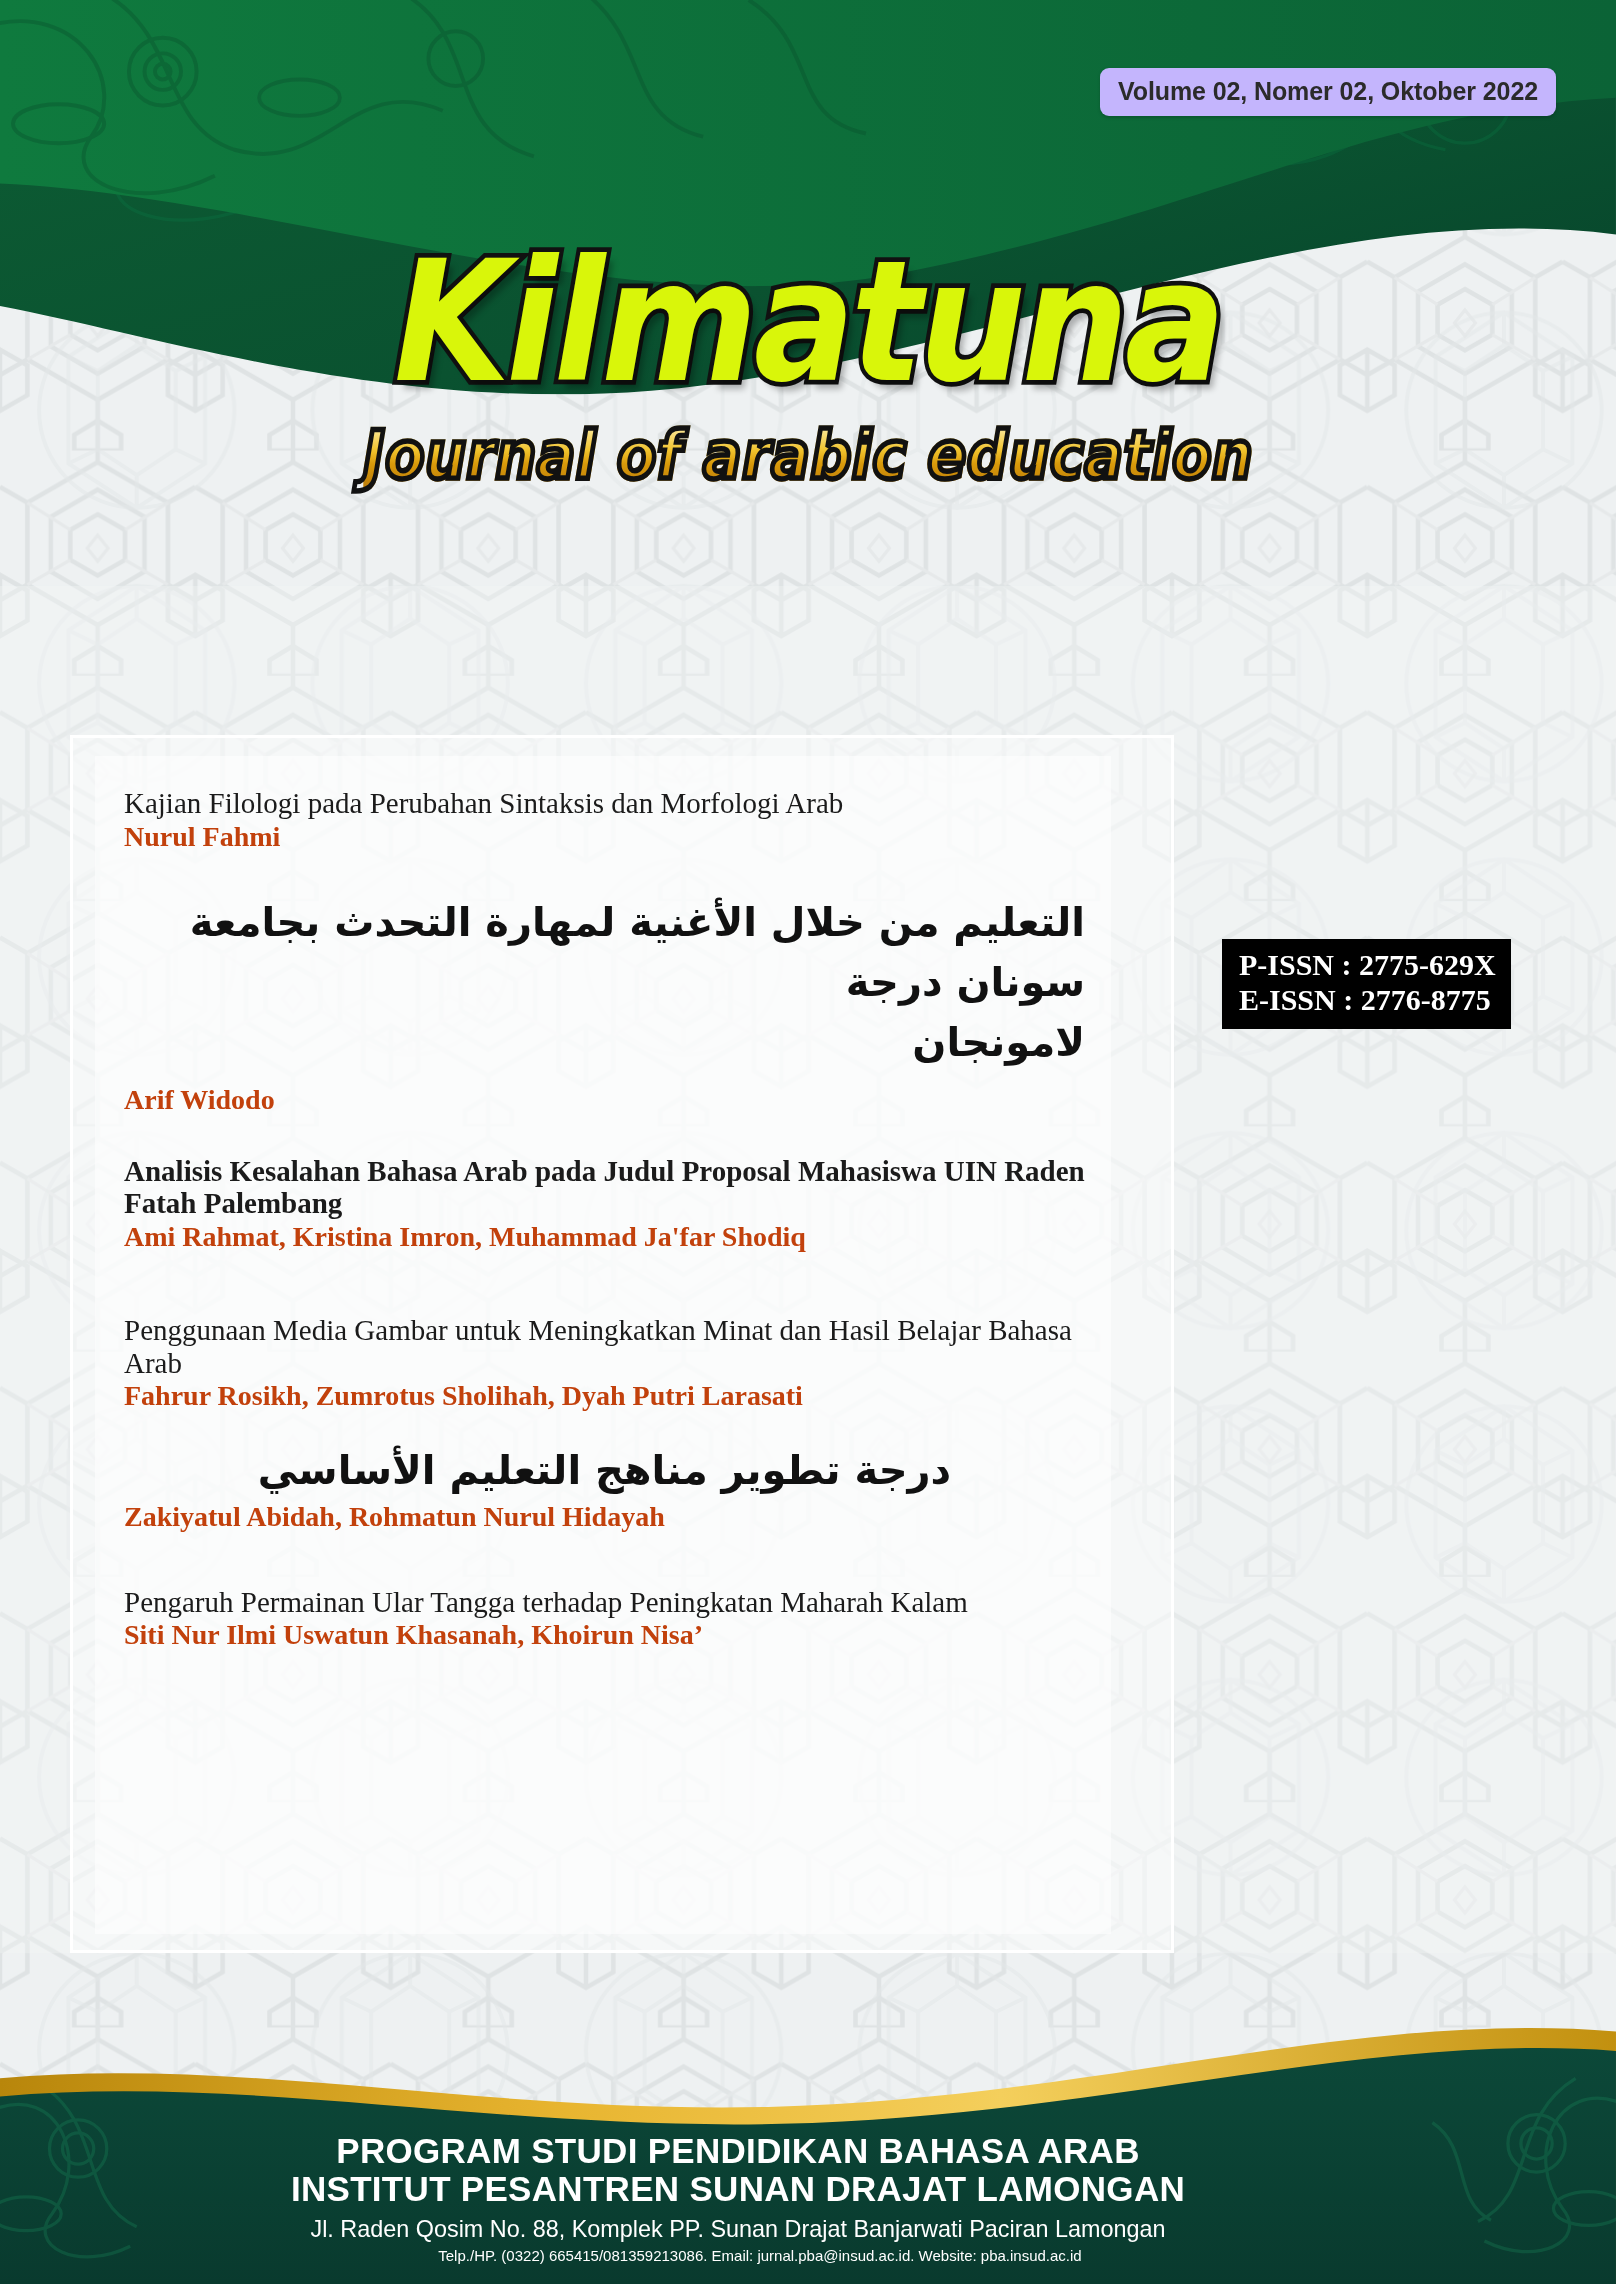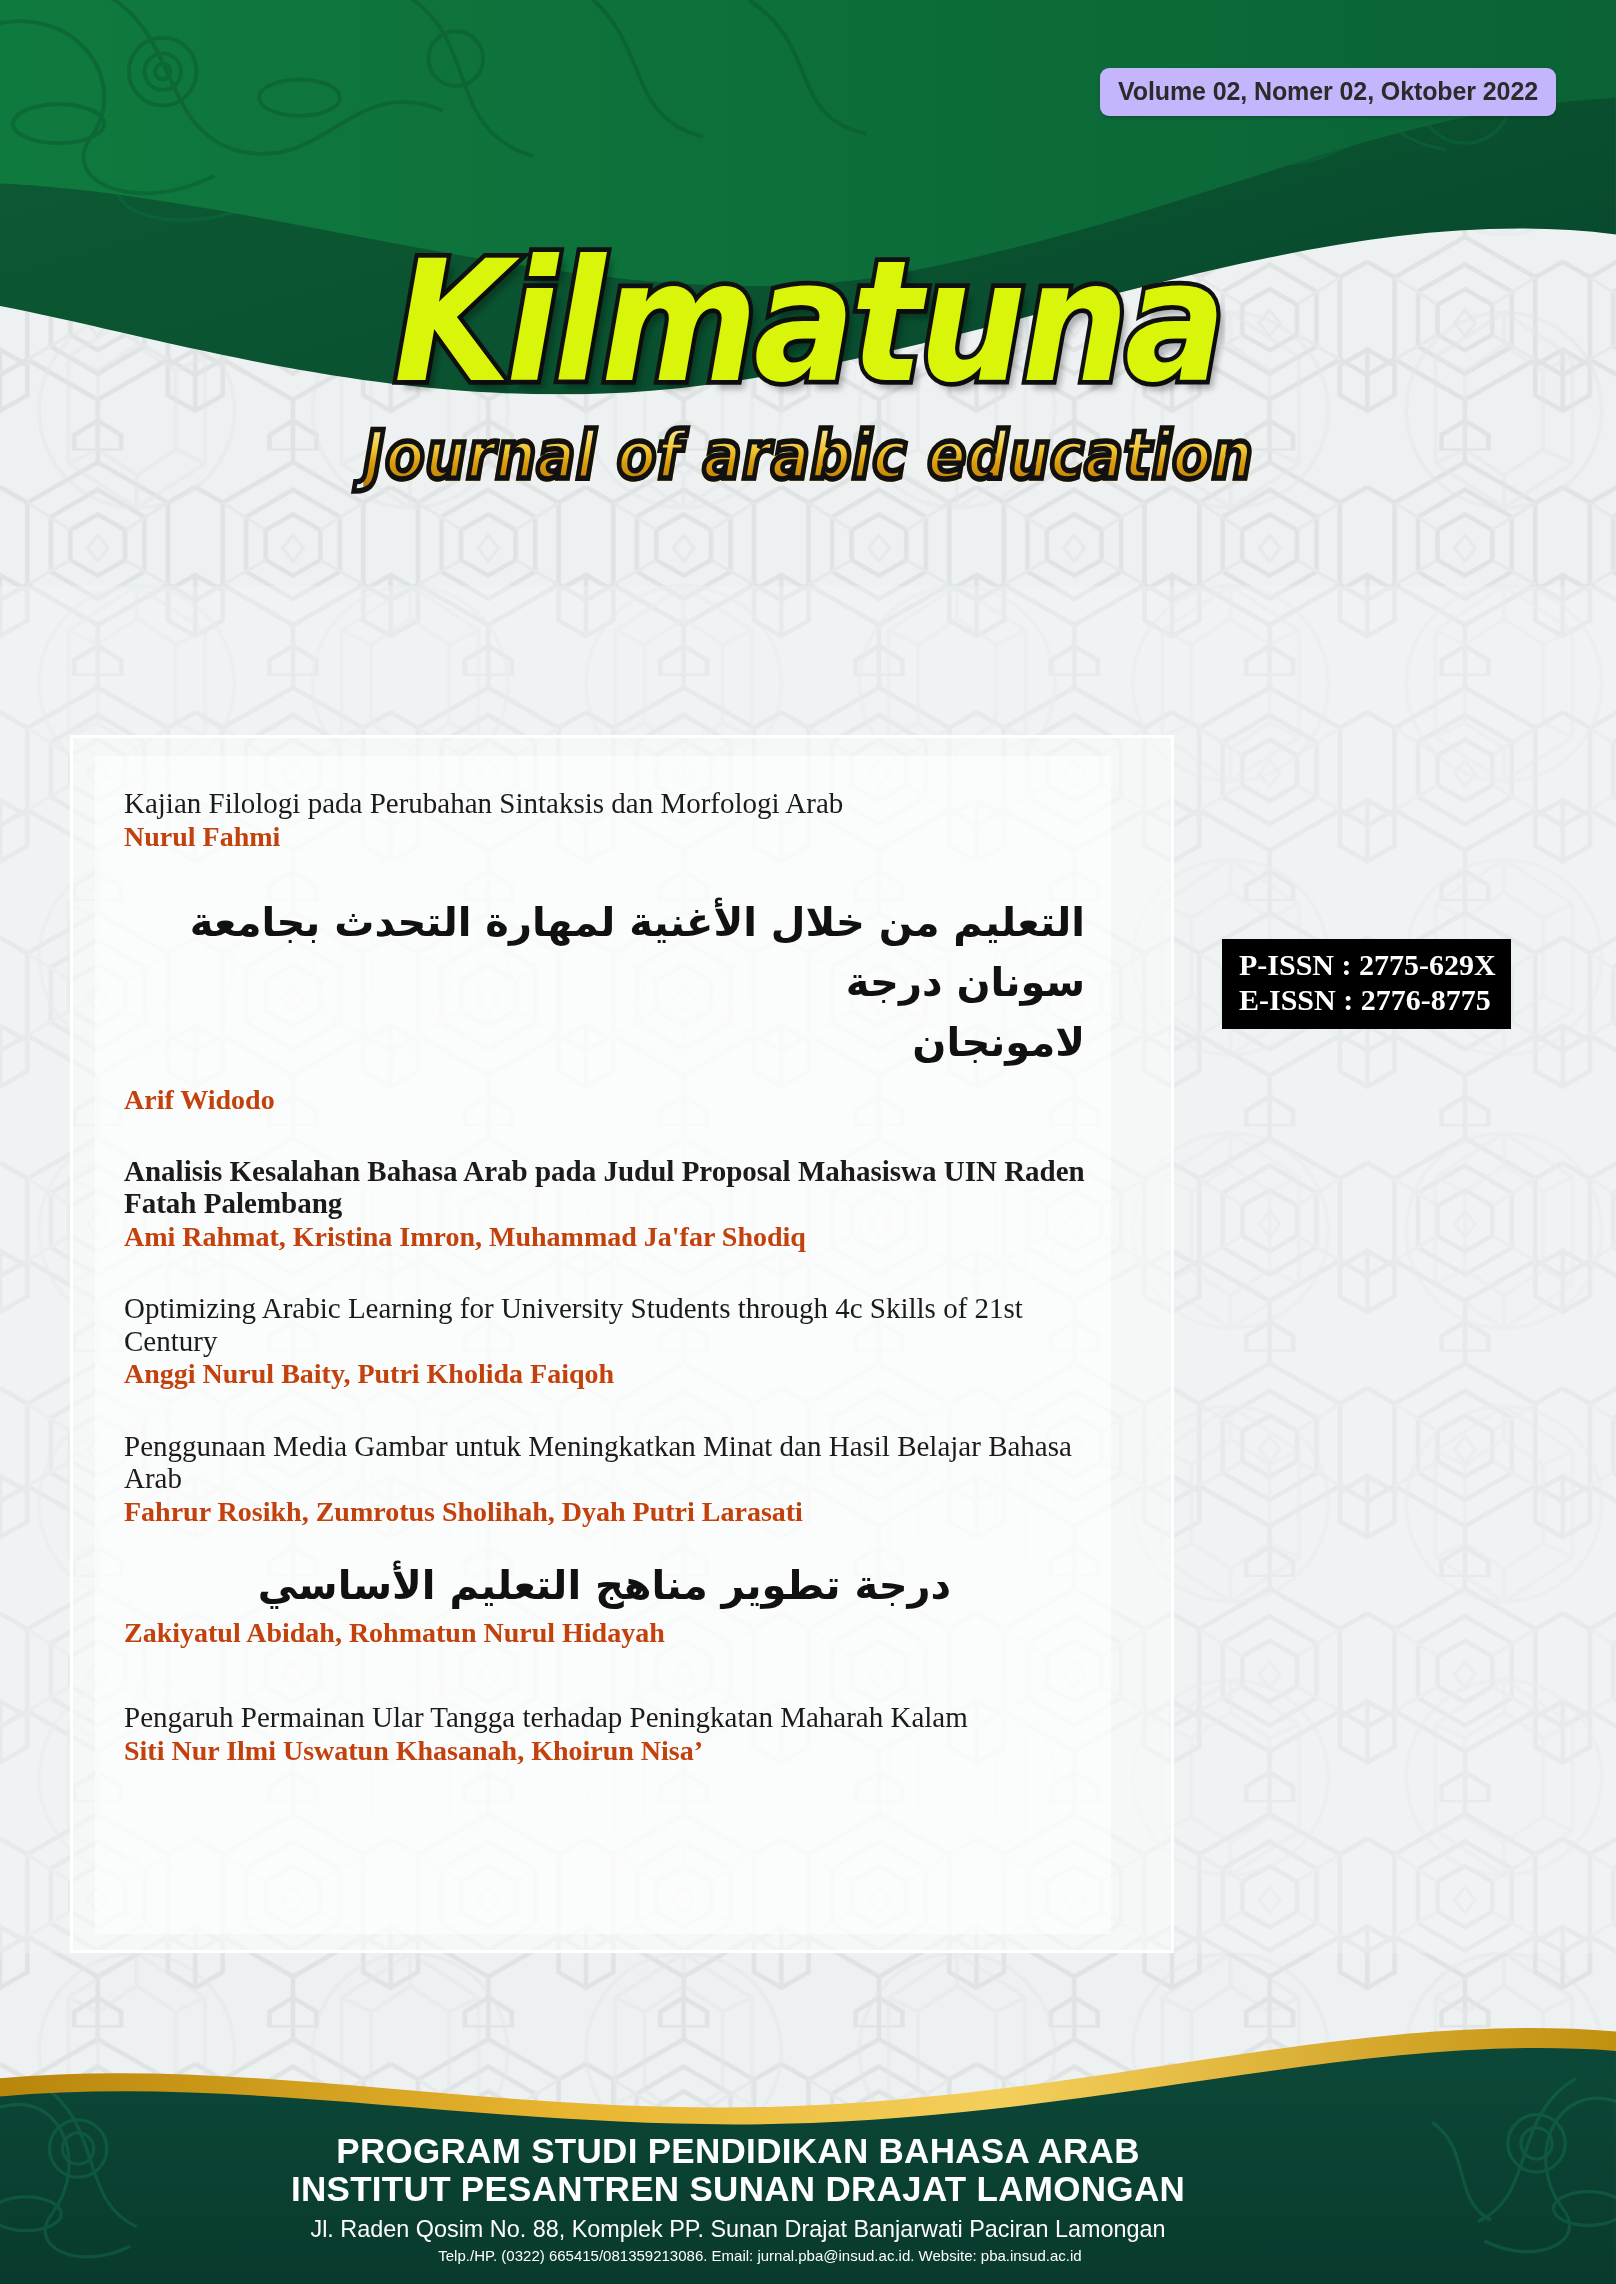--- a/index.html
+++ b/index.html
@@ -302,24 +302,20 @@
 
       <div class="spacer-md"></div>
 
       <div class="article">
         <div class="art-title bold">Analisis Kesalahan Bahasa Arab pada Judul Proposal Mahasiswa UIN Raden Fatah Palembang</div>
         <div class="art-authors">Ami Rahmat, Kristina Imron, Muhammad Ja'far Shodiq</div>
       </div>
 
       <div class="spacer-md"></div>
 
-      <div class="article">
-        <div class="art-title">Optimizing Arabic Learning for University Students through 4c Skills of 21st Century</div>
-        <div class="art-authors">Anggi Nurul Baity, Putri Kholida Faiqoh</div>
-      </div>
 
       <div class="spacer-md"></div>
 
       <div class="article">
         <div class="art-title">Penggunaan Media Gambar untuk Meningkatkan Minat dan Hasil Belajar Bahasa Arab</div>
         <div class="art-authors">Fahrur Rosikh,  Zumrotus Sholihah, Dyah Putri Larasati</div>
       </div>
 
       <div class="spacer-sm"></div>
 

